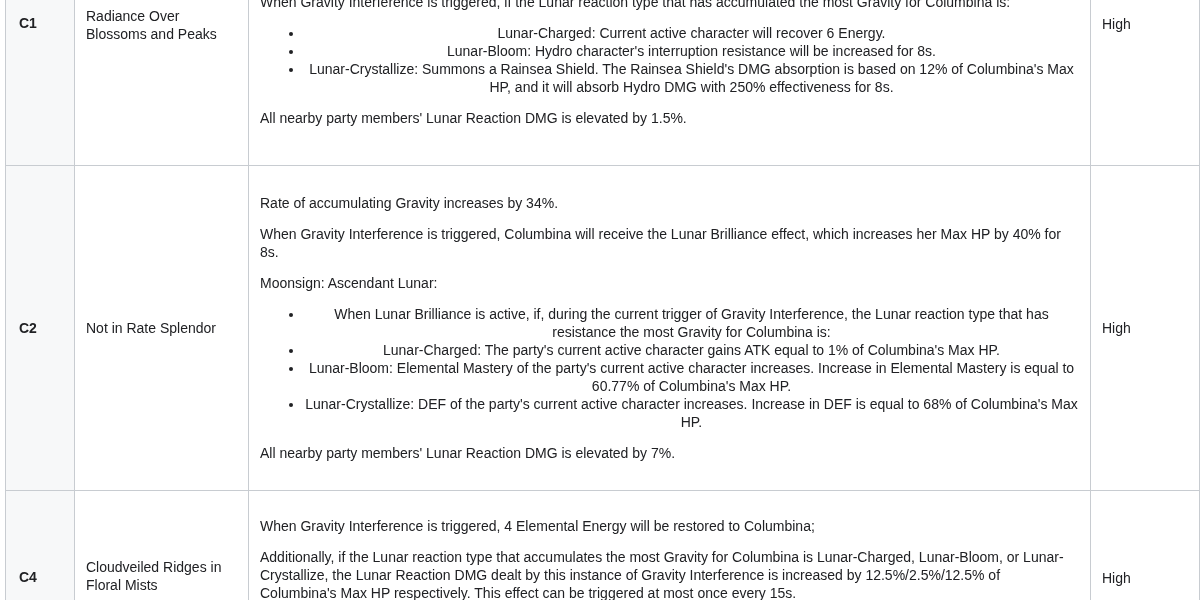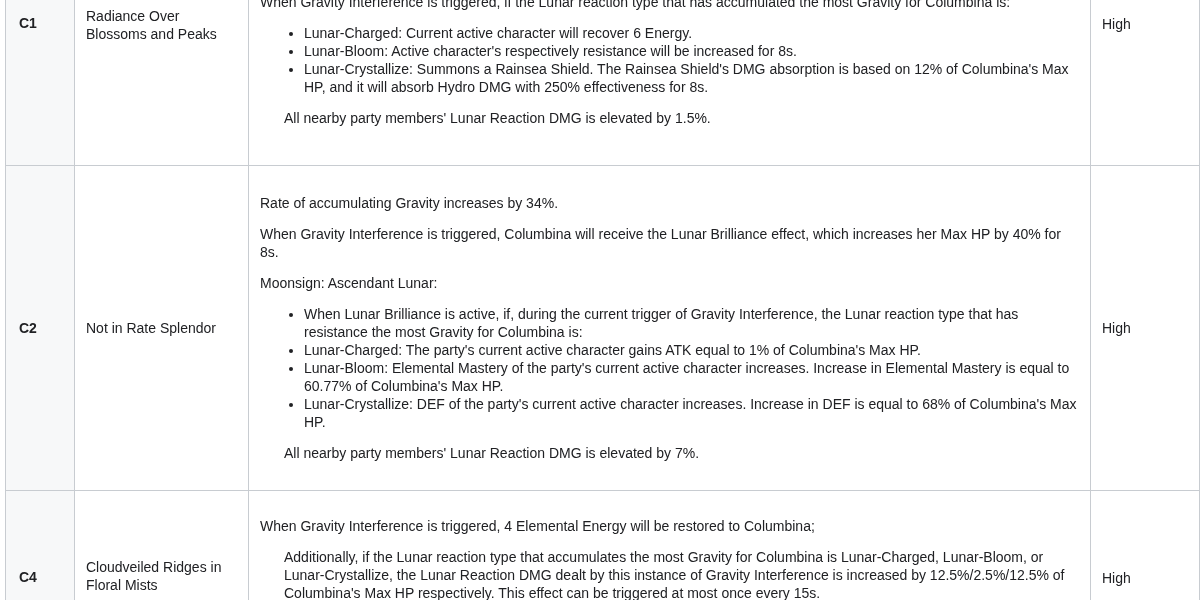--- a/index.html
+++ b/index.html
@@ -32,22 +32,22 @@
     padding: 0 11px;
     text-align: left;
   }
   .ctable th {
     background: #f7f8f9;
     font-weight: 700;
     padding: 0 13px;
   }
   .ctable td.desc p { margin: 13px 0; }
   .ctable td.desc p:first-child { margin-top: 0; }
-  .ctable td.desc p:last-child { margin-bottom: 0; margin-left: 24px; }
-  .ctable td.desc ul { margin: 13px 0; padding-left: 44px; }
+  .ctable td.desc p:last-child { margin-bottom: 0; }
+  .ctable td.desc ul { margin: 13px 0; padding-left: 44px; text-align: center; }
   .ctable td.desc li { margin: 0; padding: 0; }
 
   
   tr.r0 { height: 205px; }
   tr.r1 { height: 325px; }
   tr.r2 { height: 170px; }
 
   
   tr.r0 th, tr.r0 td { vertical-align: top; }
   tr.r0 th { padding-top: 53px; }
@@ -74,21 +74,21 @@
       <col style="width:109px">
     </colgroup>
     <tbody>
         <tr class="r0">
           <th>C1</th>
           <td class="name">Radiance Over Blossoms and Peaks</td>
           <td class="desc">
             <p>When Gravity Interference is triggered, if the Lunar reaction type that has accumulated the most Gravity for Columbina is:</p>
             <ul>
               <li>Lunar-Charged: Current active character will recover 6 Energy.</li>
-              <li>Lunar-Bloom: Active character's respectively resistance will be increased for 8s.</li>
+              <li>Lunar-Bloom: Hydro character's interruption resistance will be increased for 8s.</li>
               <li>Lunar-Crystallize: Summons a Rainsea Shield. The Rainsea Shield's DMG absorption is based on 12% of Columbina's Max HP, and it will absorb Hydro DMG with 250% effectiveness for 8s.</li>
             </ul>
             <p>All nearby party members' Lunar Reaction DMG is elevated by 1.5%.</p>
           </td>
           <td class="priority">High</td>
         </tr>
         <tr class="r1">
           <th>C2</th>
           <td class="name">Not in Rate Splendor</td>
           <td class="desc">

